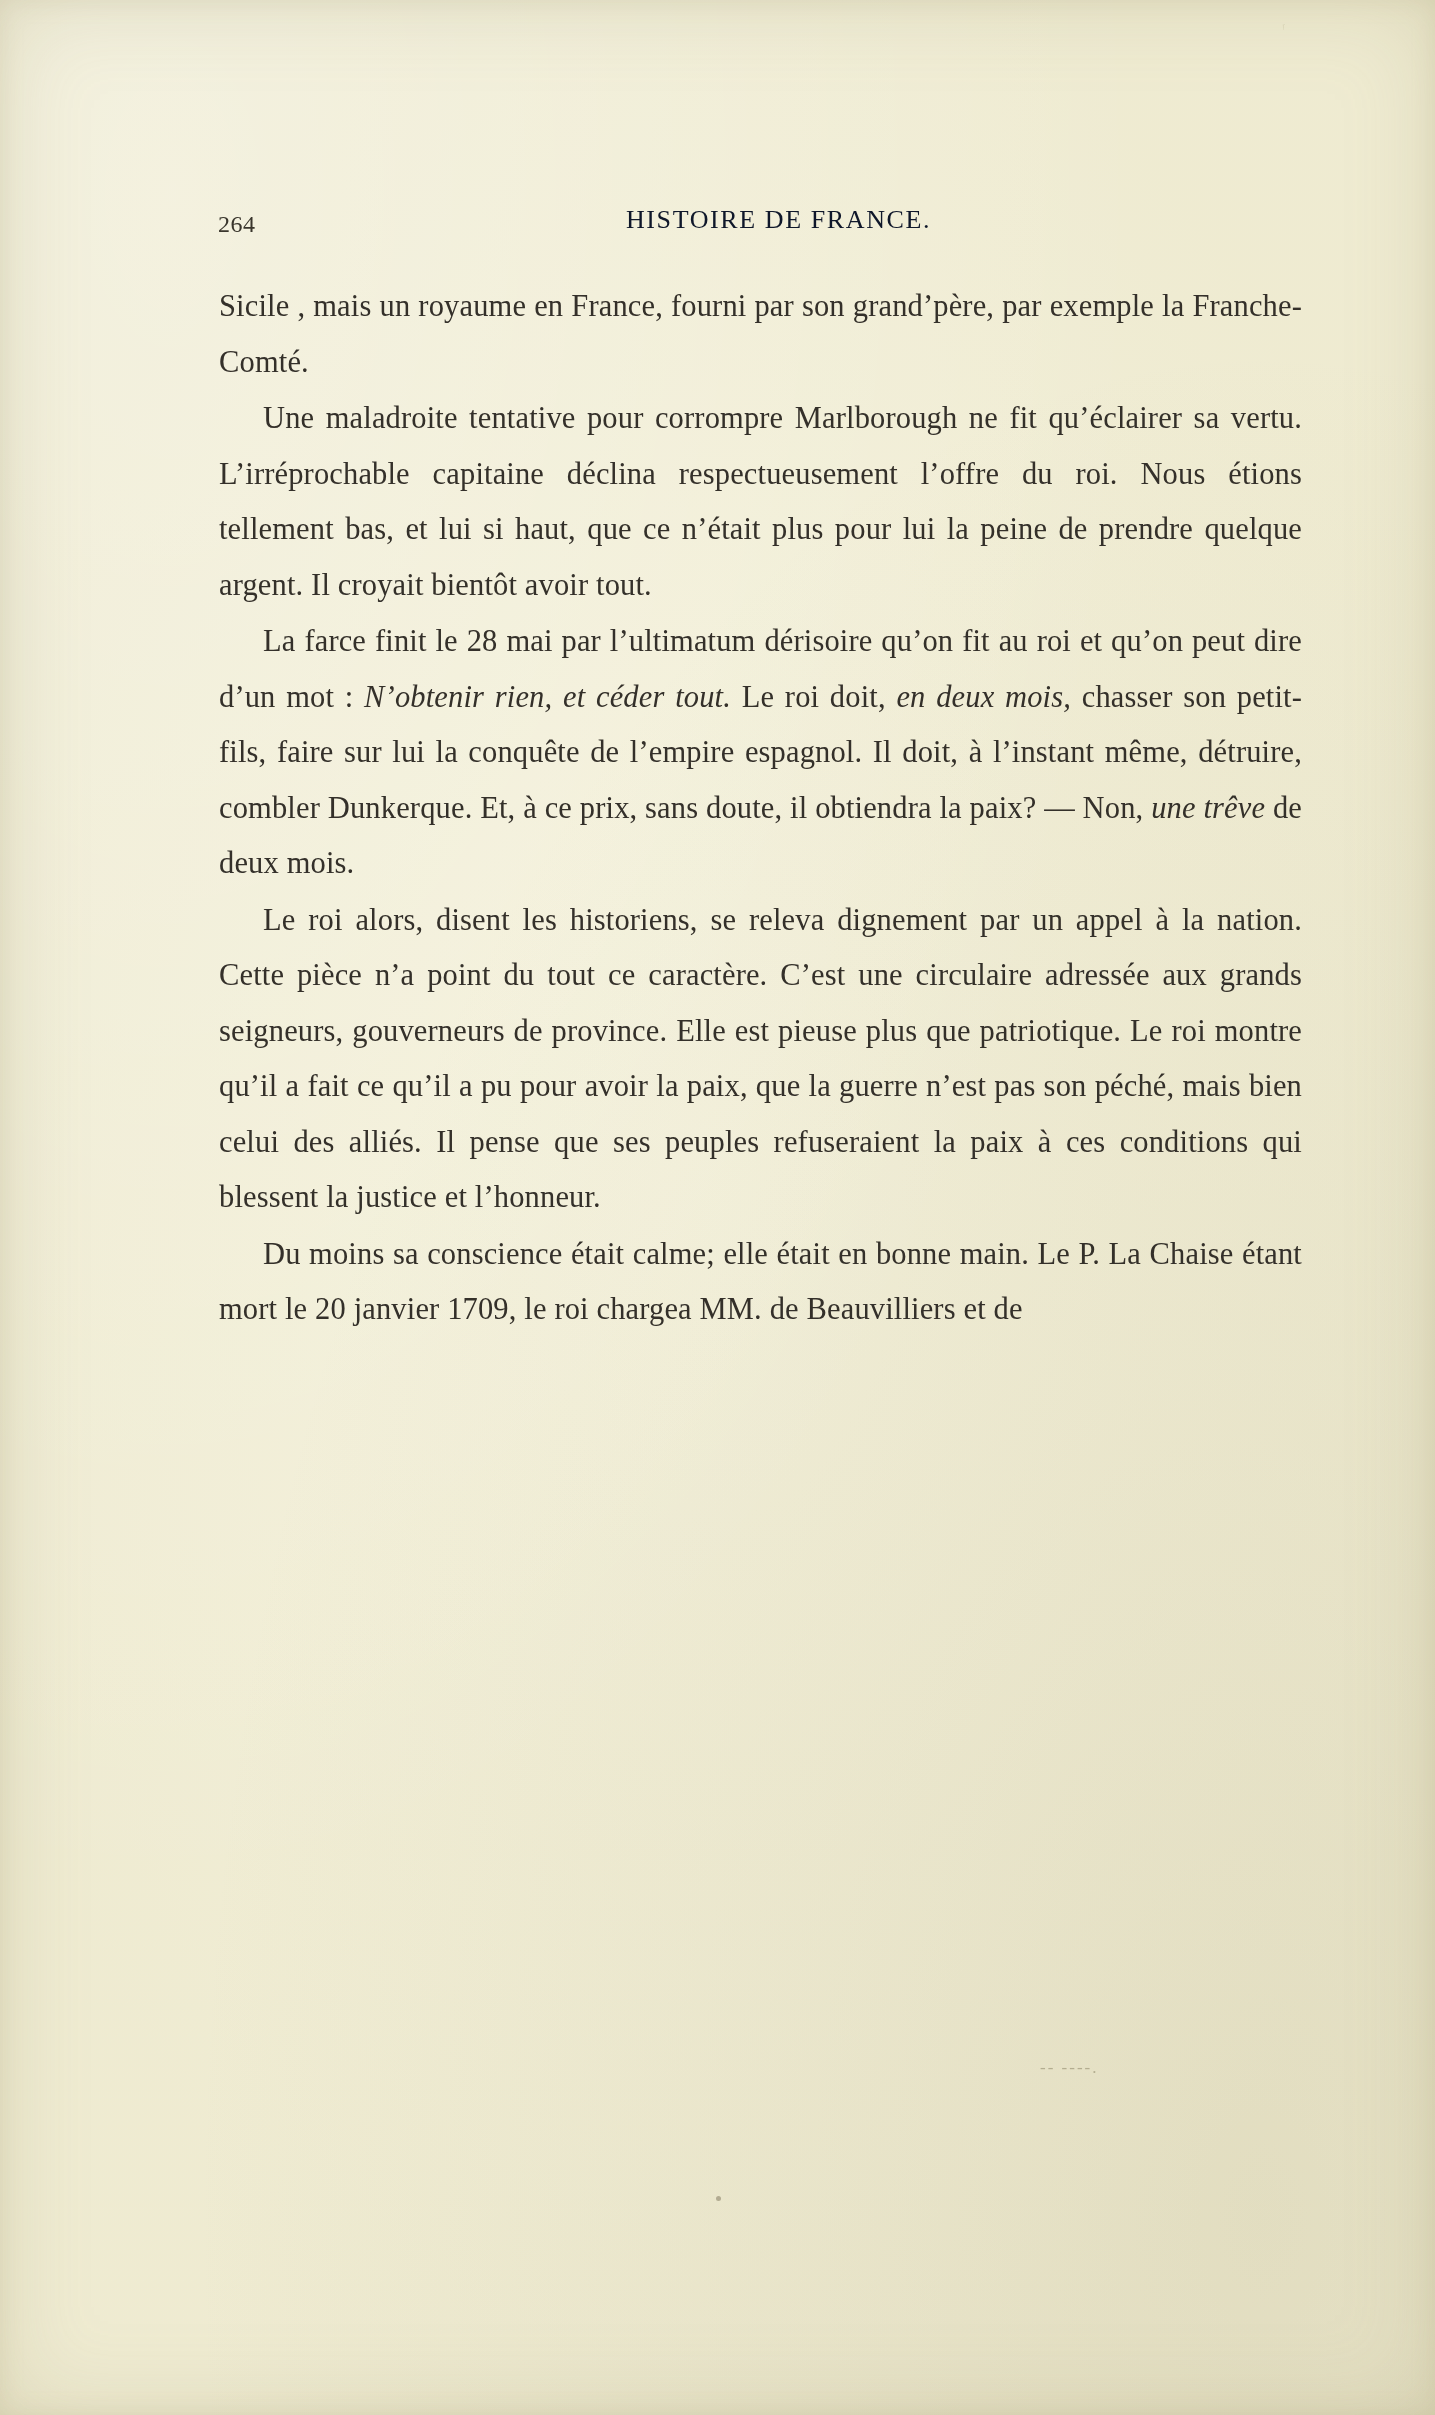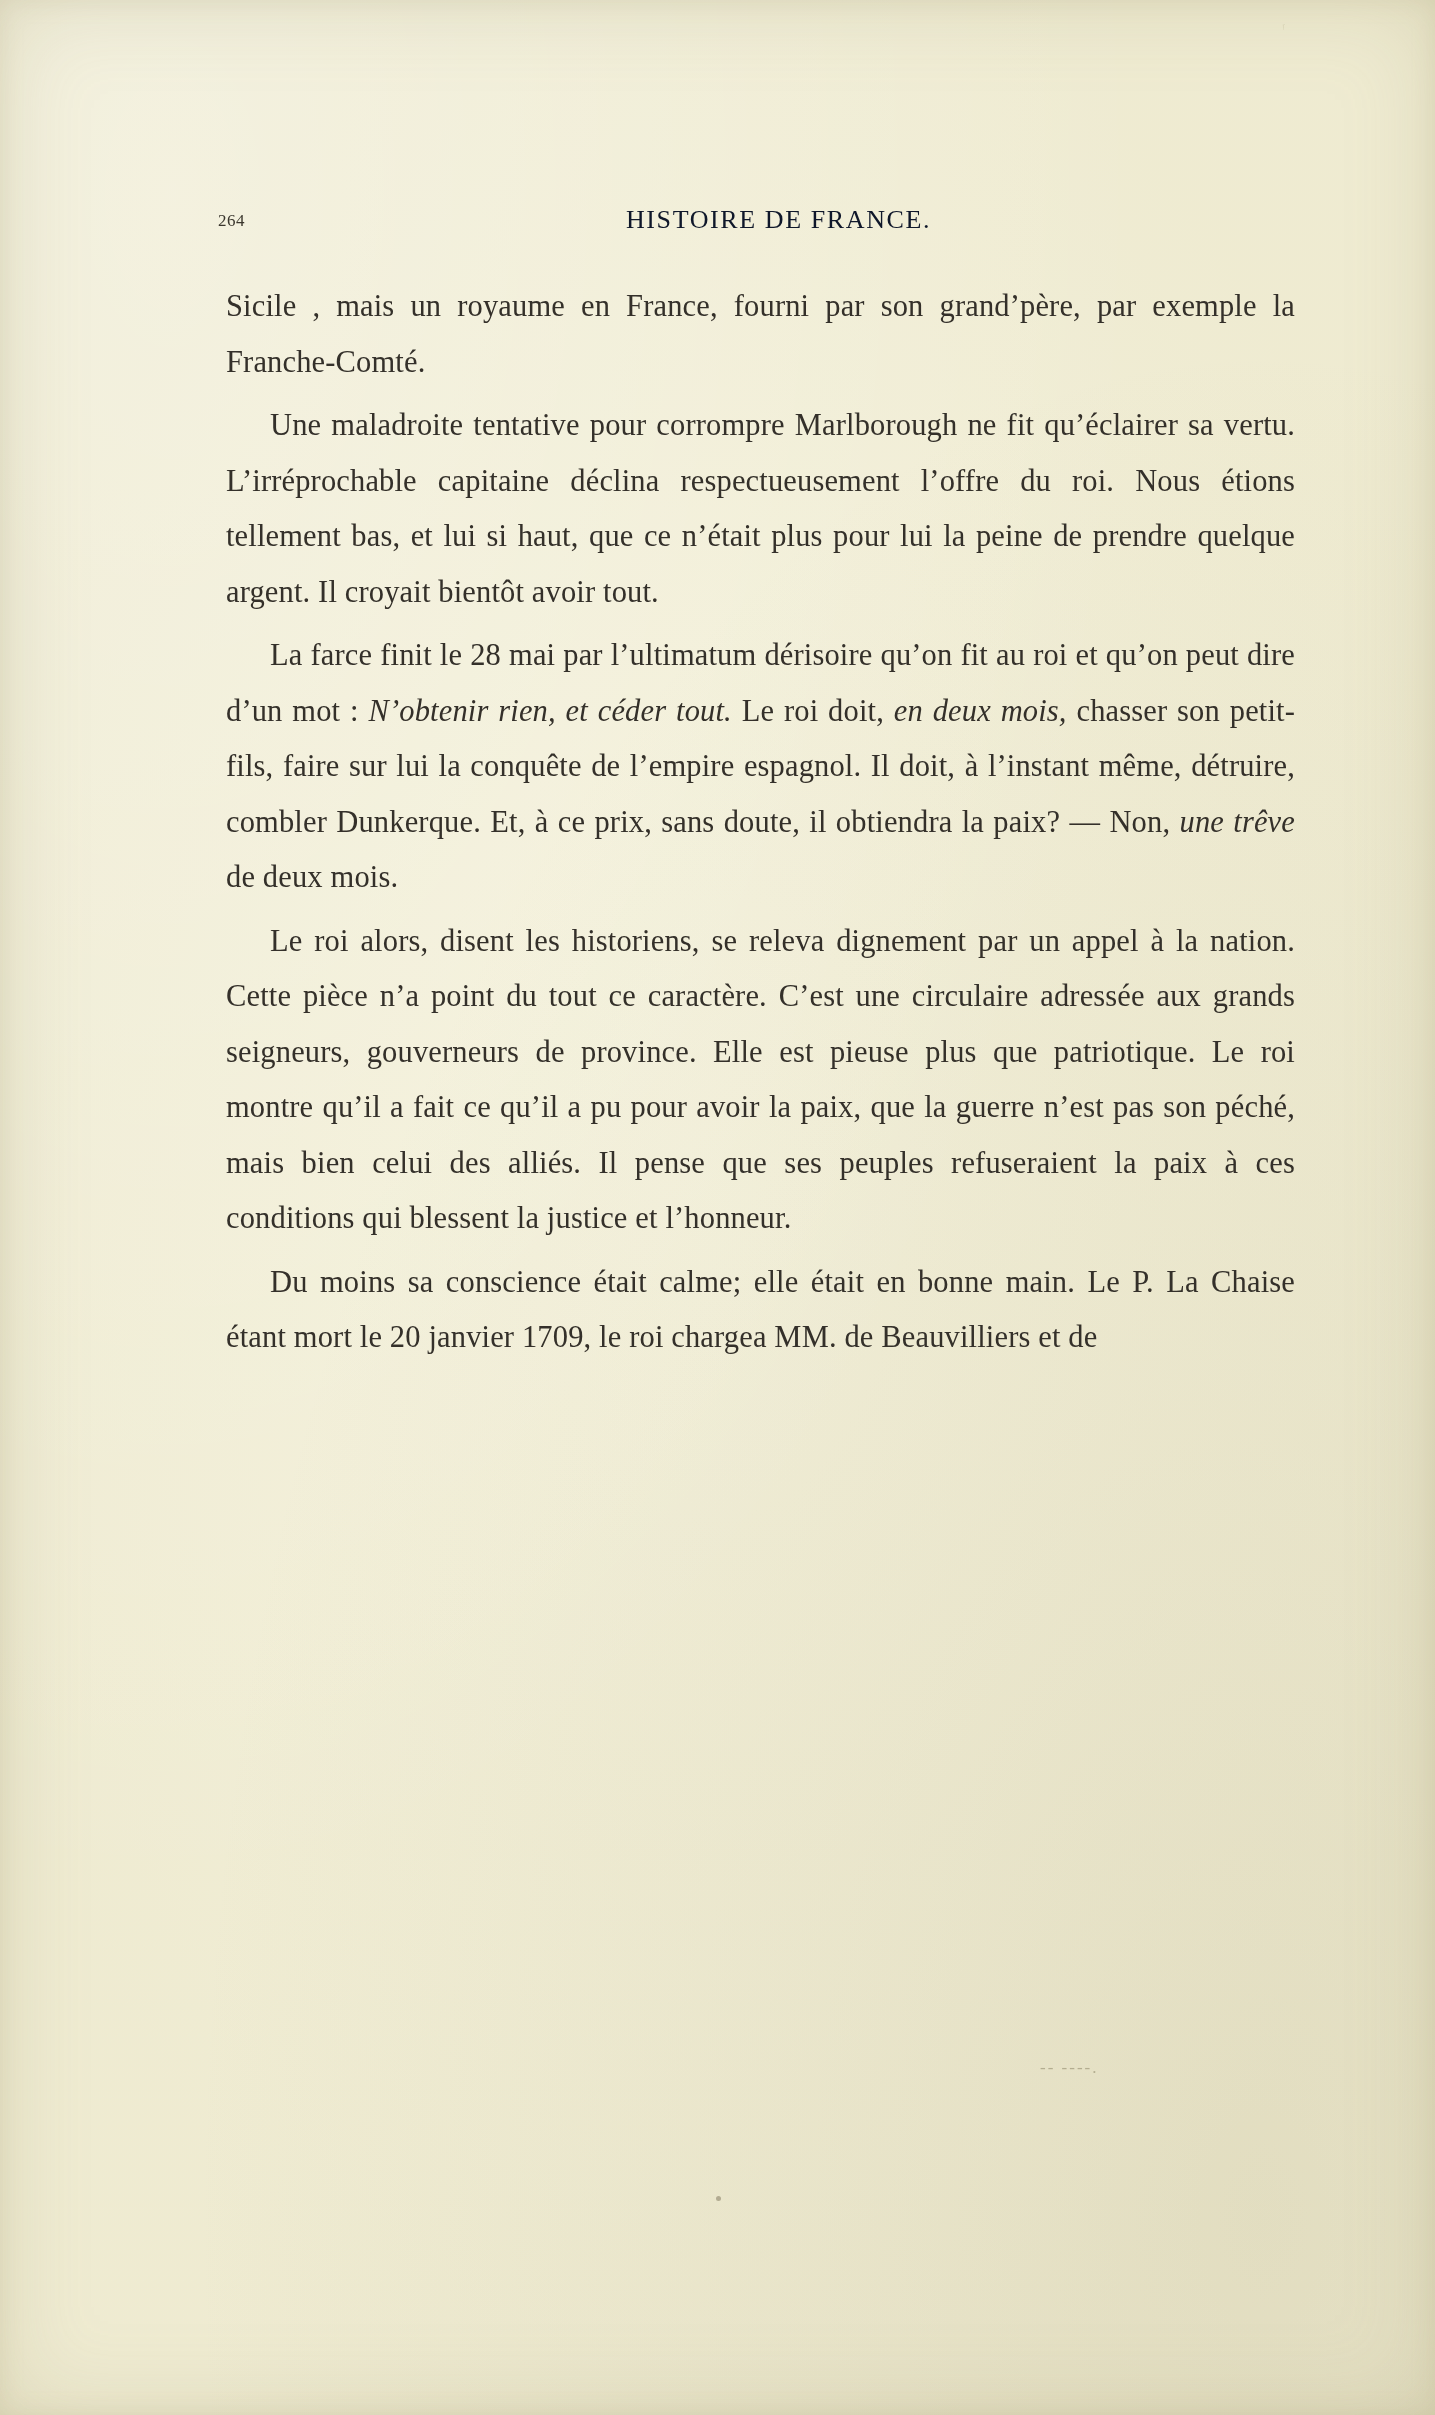--- a/index.html
+++ b/index.html
@@ -47,42 +47,42 @@
     display: flex;
     align-items: baseline;
     height: 40px;
     margin-bottom: 34px;
     position: relative;
   }
   .folio {
     position: absolute;
     left: 0;
     top: 6px;
-    font-size: 17px;
+    font-size: 24px;
     letter-spacing: 0.5px;
     color: #3a362d;
   }
   .runhead-title {
     width: 100%;
     text-align: center;
     font-size: 26px;
     letter-spacing: 1.6px;
     color: #0f172a;
     padding-left: 36px;
     box-sizing: border-box;
   }
   .body-text {
     font-size: 30.5px;
     line-height: 55.5px;
     text-align: justify;
     color: #34302a;
     letter-spacing: 0.15px;
   }
   .body-text p {
-    margin: 8px;
+    margin: 1px;
     text-indent: 44px;
   }
   .body-text p.noindent {
     text-indent: 0;
   }
   em.ital {
     font-style: italic;
   }
   .mark-top-right {
     position: absolute;

